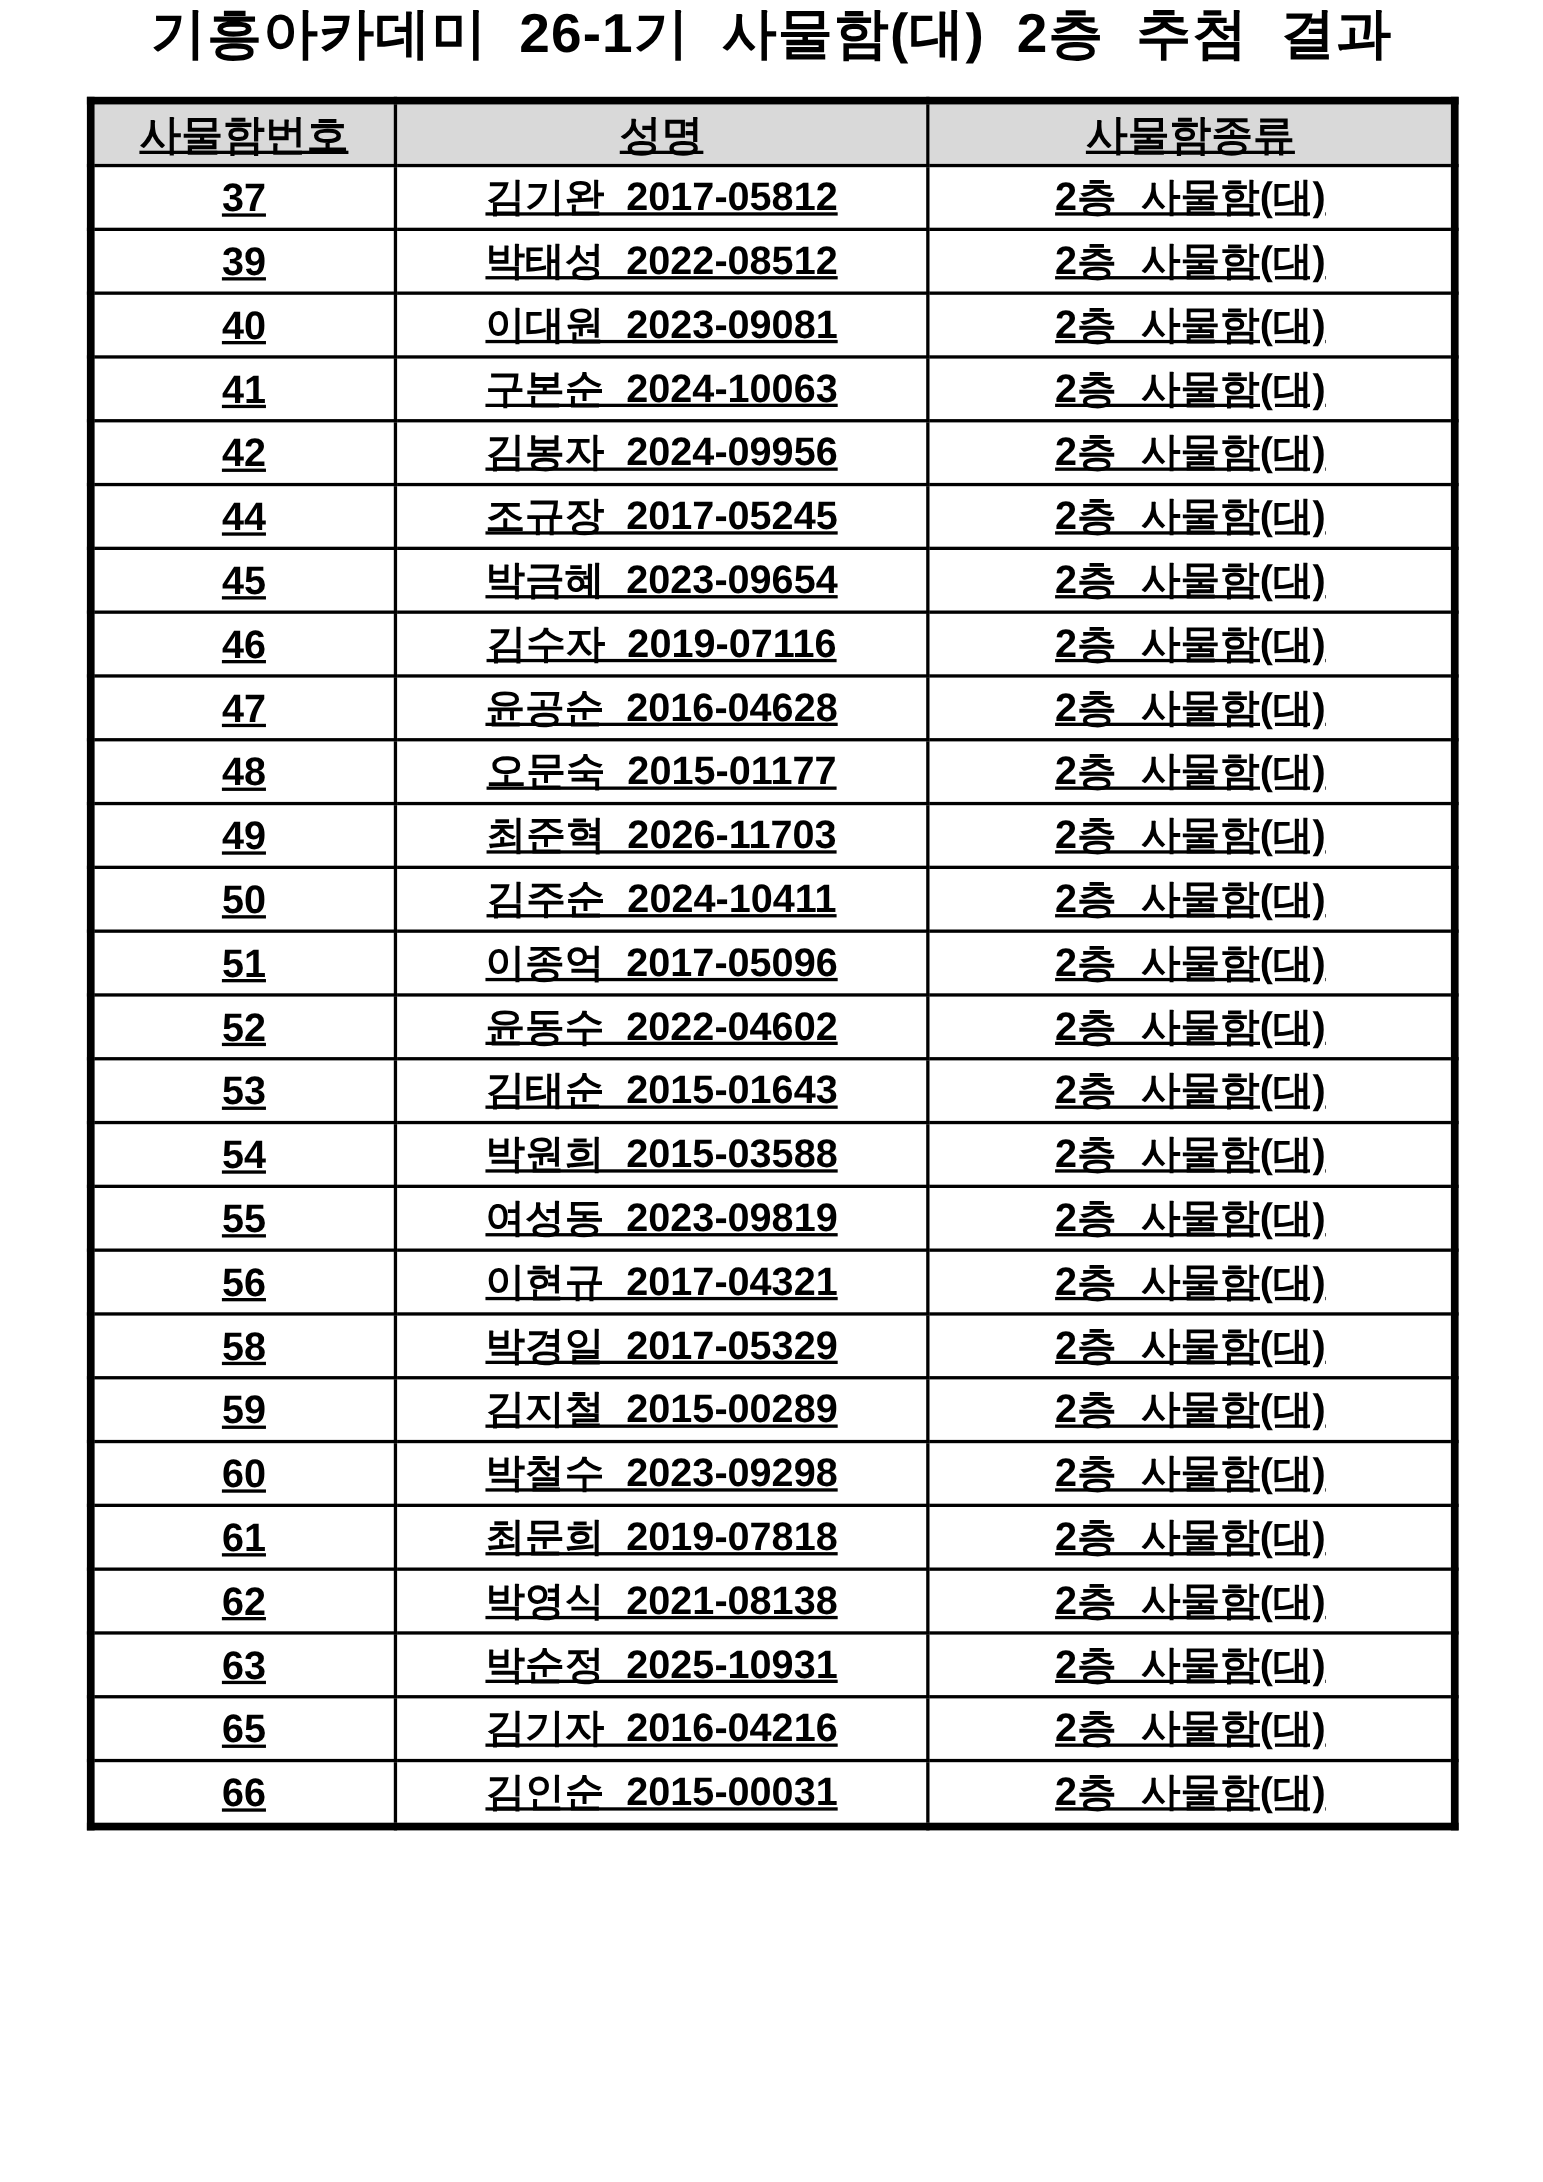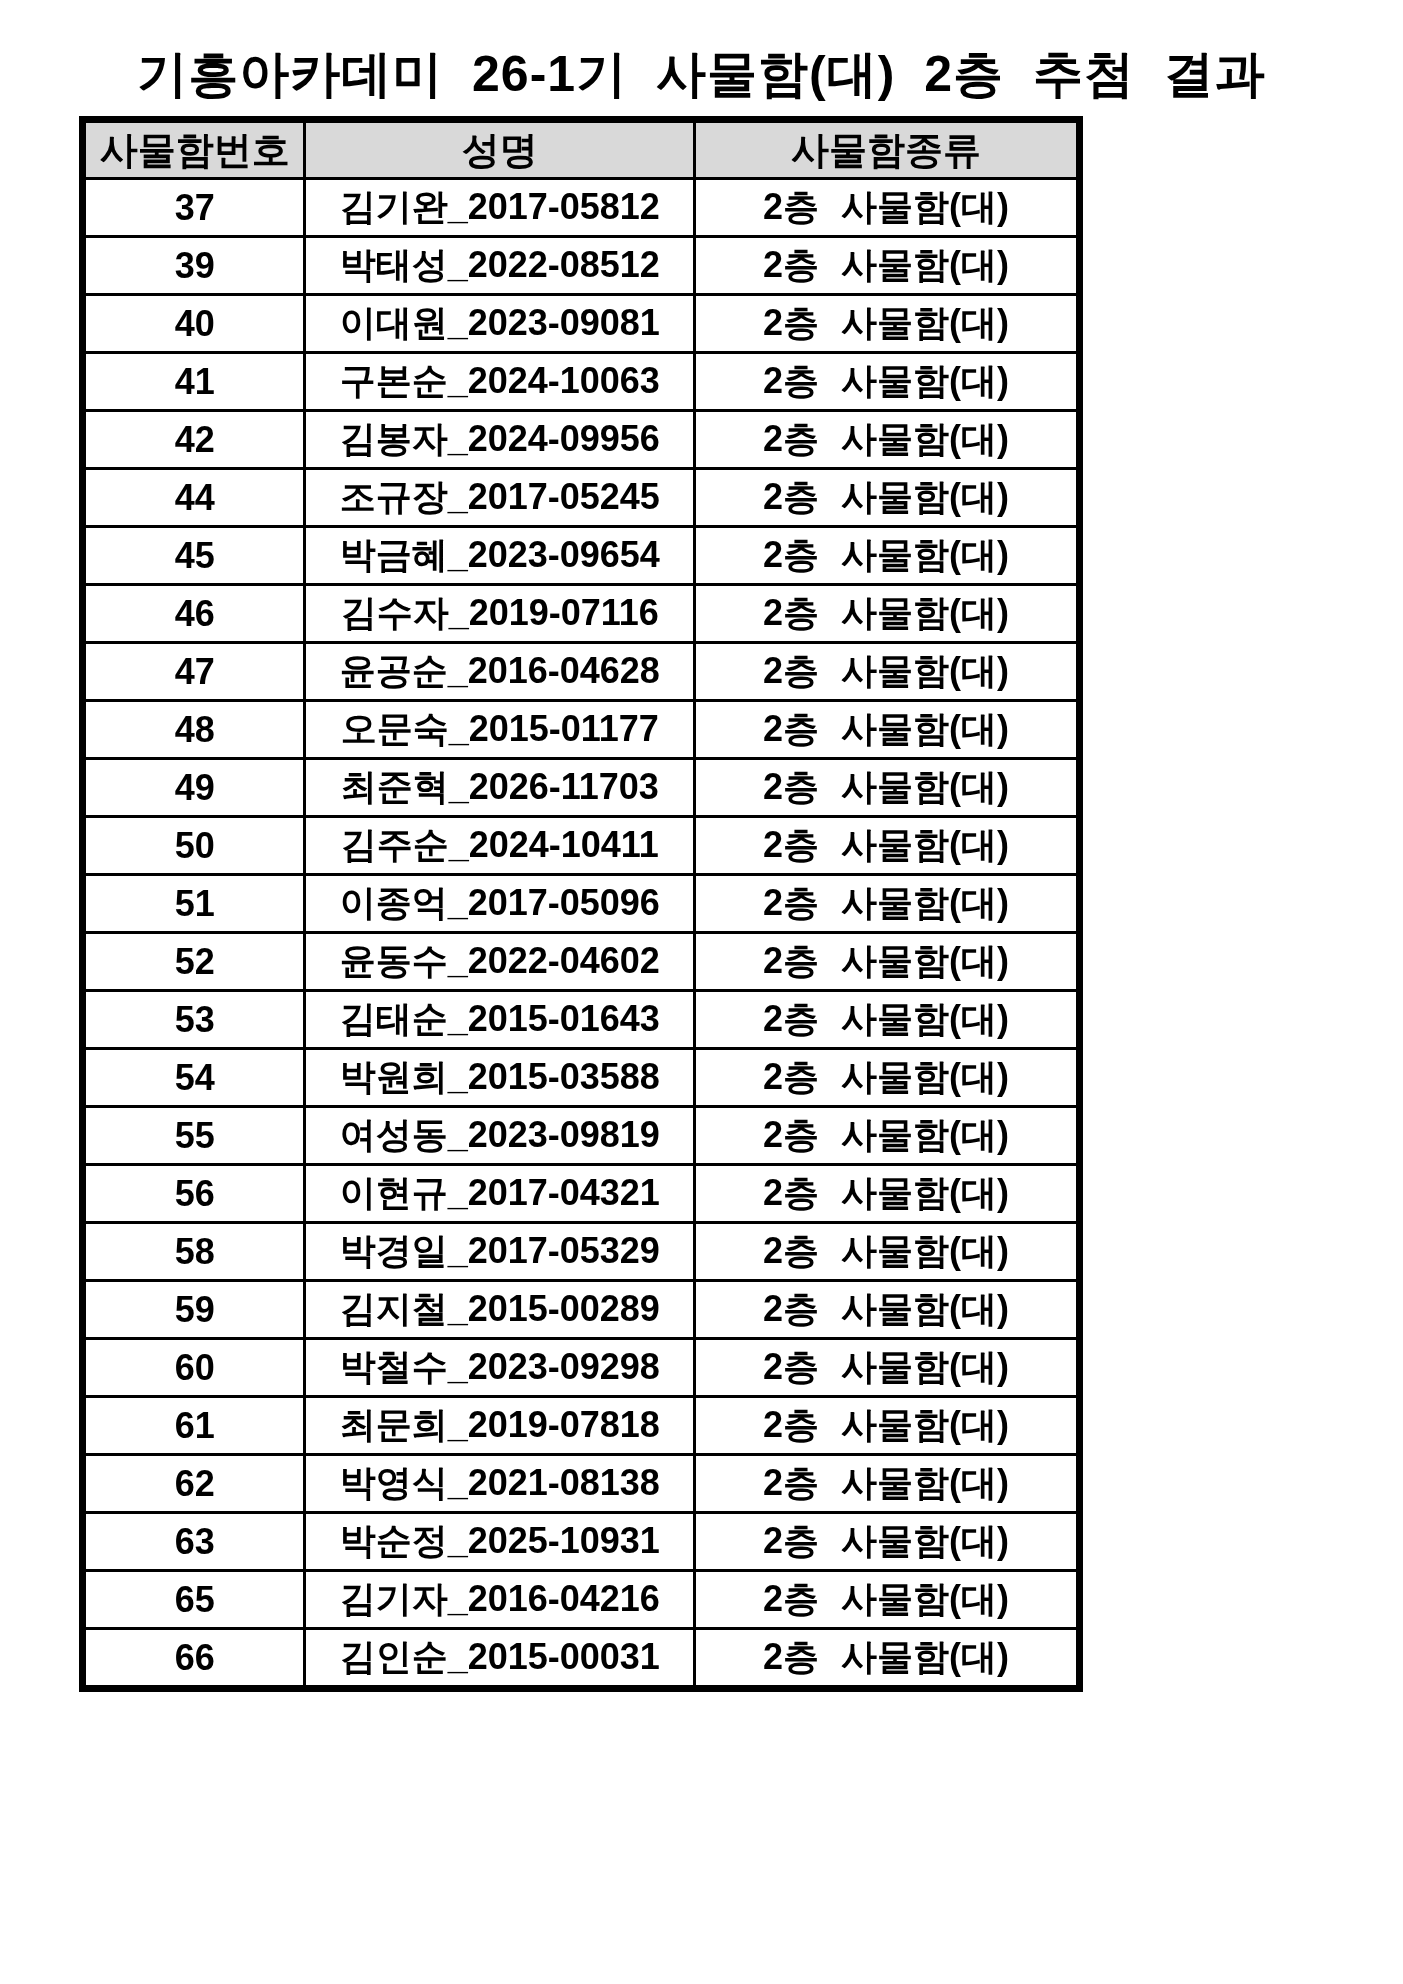--- a/index.html
+++ b/index.html
@@ -14,36 +14,36 @@
   }
   .page {
     position: relative;
     width: 1403px;
     height: 1984px;
     background: #ffffff;
     overflow: hidden;
   }
   .title {
     margin: 0;
-    padding-top: 44px;
     text-align: center;
     font-size: 50px;
     line-height: 1.2;
     font-weight: 800;
     letter-spacing: 1px;
     word-spacing: 14px;
     color: #000000;
   }
   table.locker-table {
     border-collapse: collapse;
     table-layout: fixed;
     margin-left: 79px;
-    margin-top: 12px;
-    width: 1004px;
+    margin-top: 28px;
+    width: 1247px;
     border: 7px solid #000000;
+    text-decoration: underline;
   }
   col.c-no   { width: 22.3%; }
   col.c-name { width: 39.1%; }
   col.c-type { width: 38.6%; }
   th, td {
     border: 3px solid #000000;
     text-align: center;
     vertical-align: middle;
     padding: 0;
     overflow: hidden;

